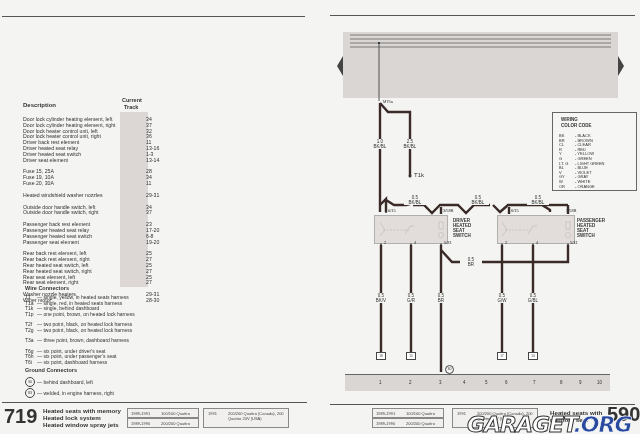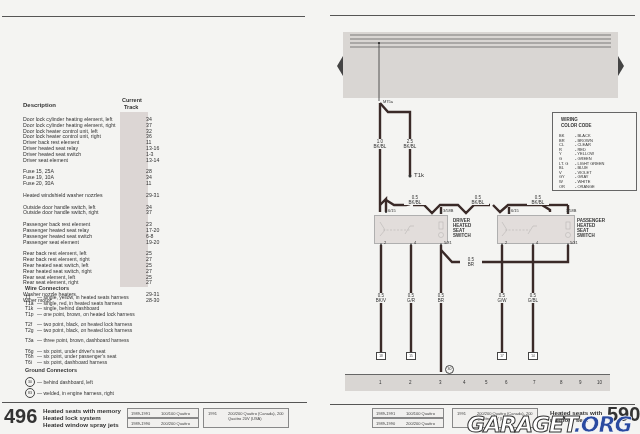--- a/index.html
+++ b/index.html
@@ -198,21 +198,21 @@
 <div class="gnd" style="left:25px;top:377px;">
   <span class="c">30</span>
   <span>— behind dashboard, left</span>
 </div>
 <div class="gnd" style="left:25px;top:388px;">
   <span class="c">83</span>
   <span>— welded, in engine harness, right</span>
 </div>
 
 <div class="rule" style="left:2px;top:402px;width:305px;"></div>
-<div class="pg" style="left:4px;top:405px;">496</div>
+<div class="pg" style="left:4px;top:405px;">719</div>
 <div class="ttl" style="left:43px;top:407px;">Heated seats with memory</div>
 <div class="ttl" style="left:43px;top:414px;">Heated lock system</div>
 <div class="ttl" style="left:43px;top:421px;">Heated window spray jets</div>
 
 <div class="box" style="left:127px;top:408px;width:70px;height:8px;">
   <span style="left:3px;top:2px;">1989-1991</span>
   <span style="left:33px;top:2px;">100/100 Quattro</span>
 </div>
 <div class="box" style="left:127px;top:418px;width:70px;height:8px;">
   <span style="left:3px;top:2px;">1989-1990</span>

